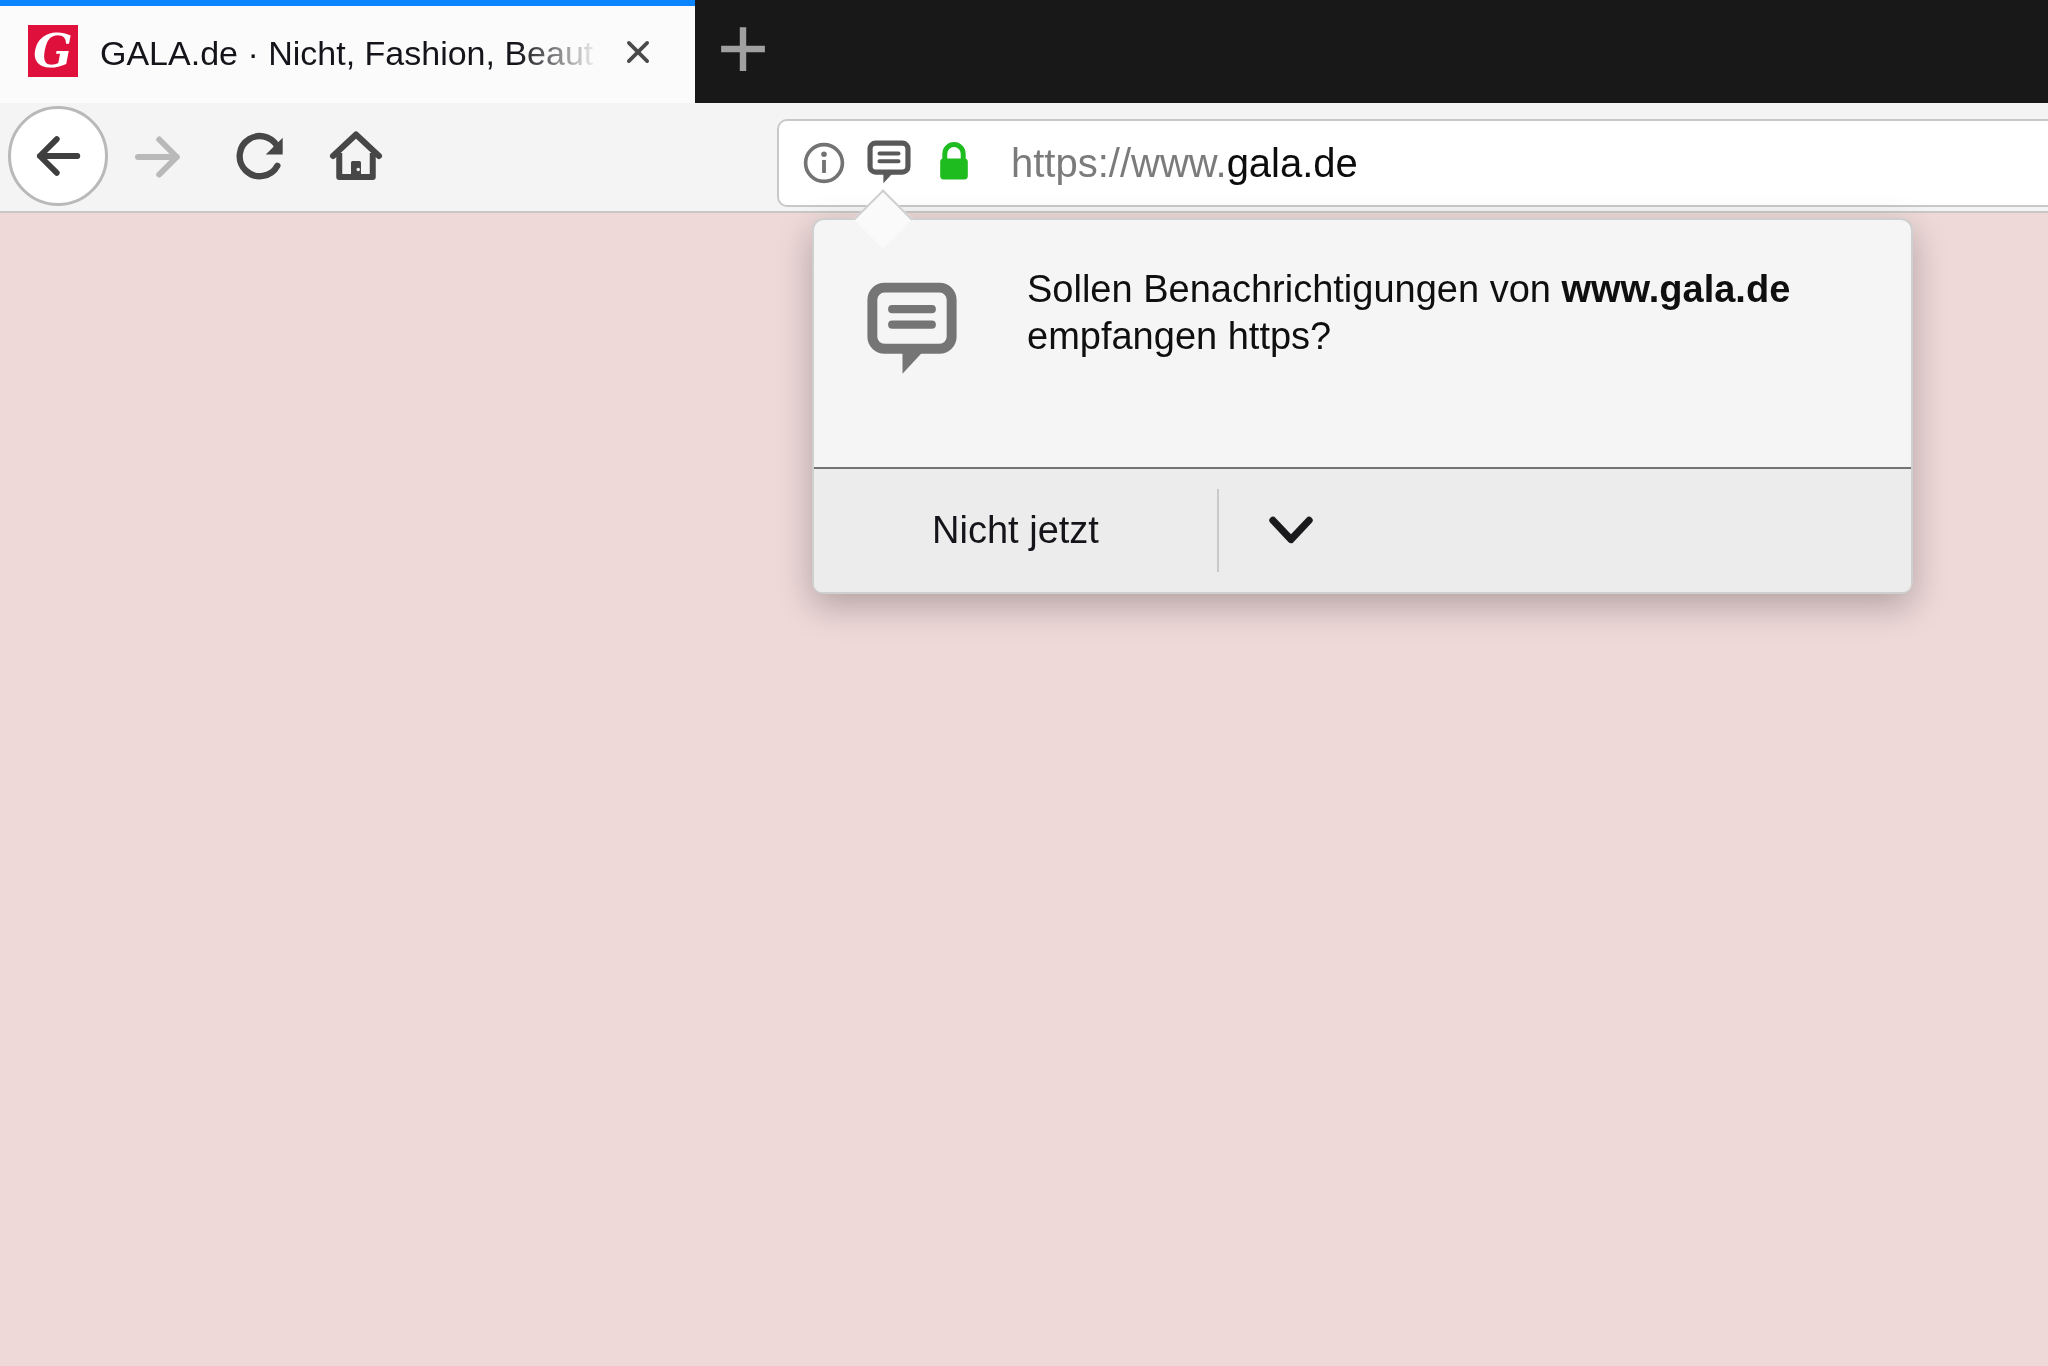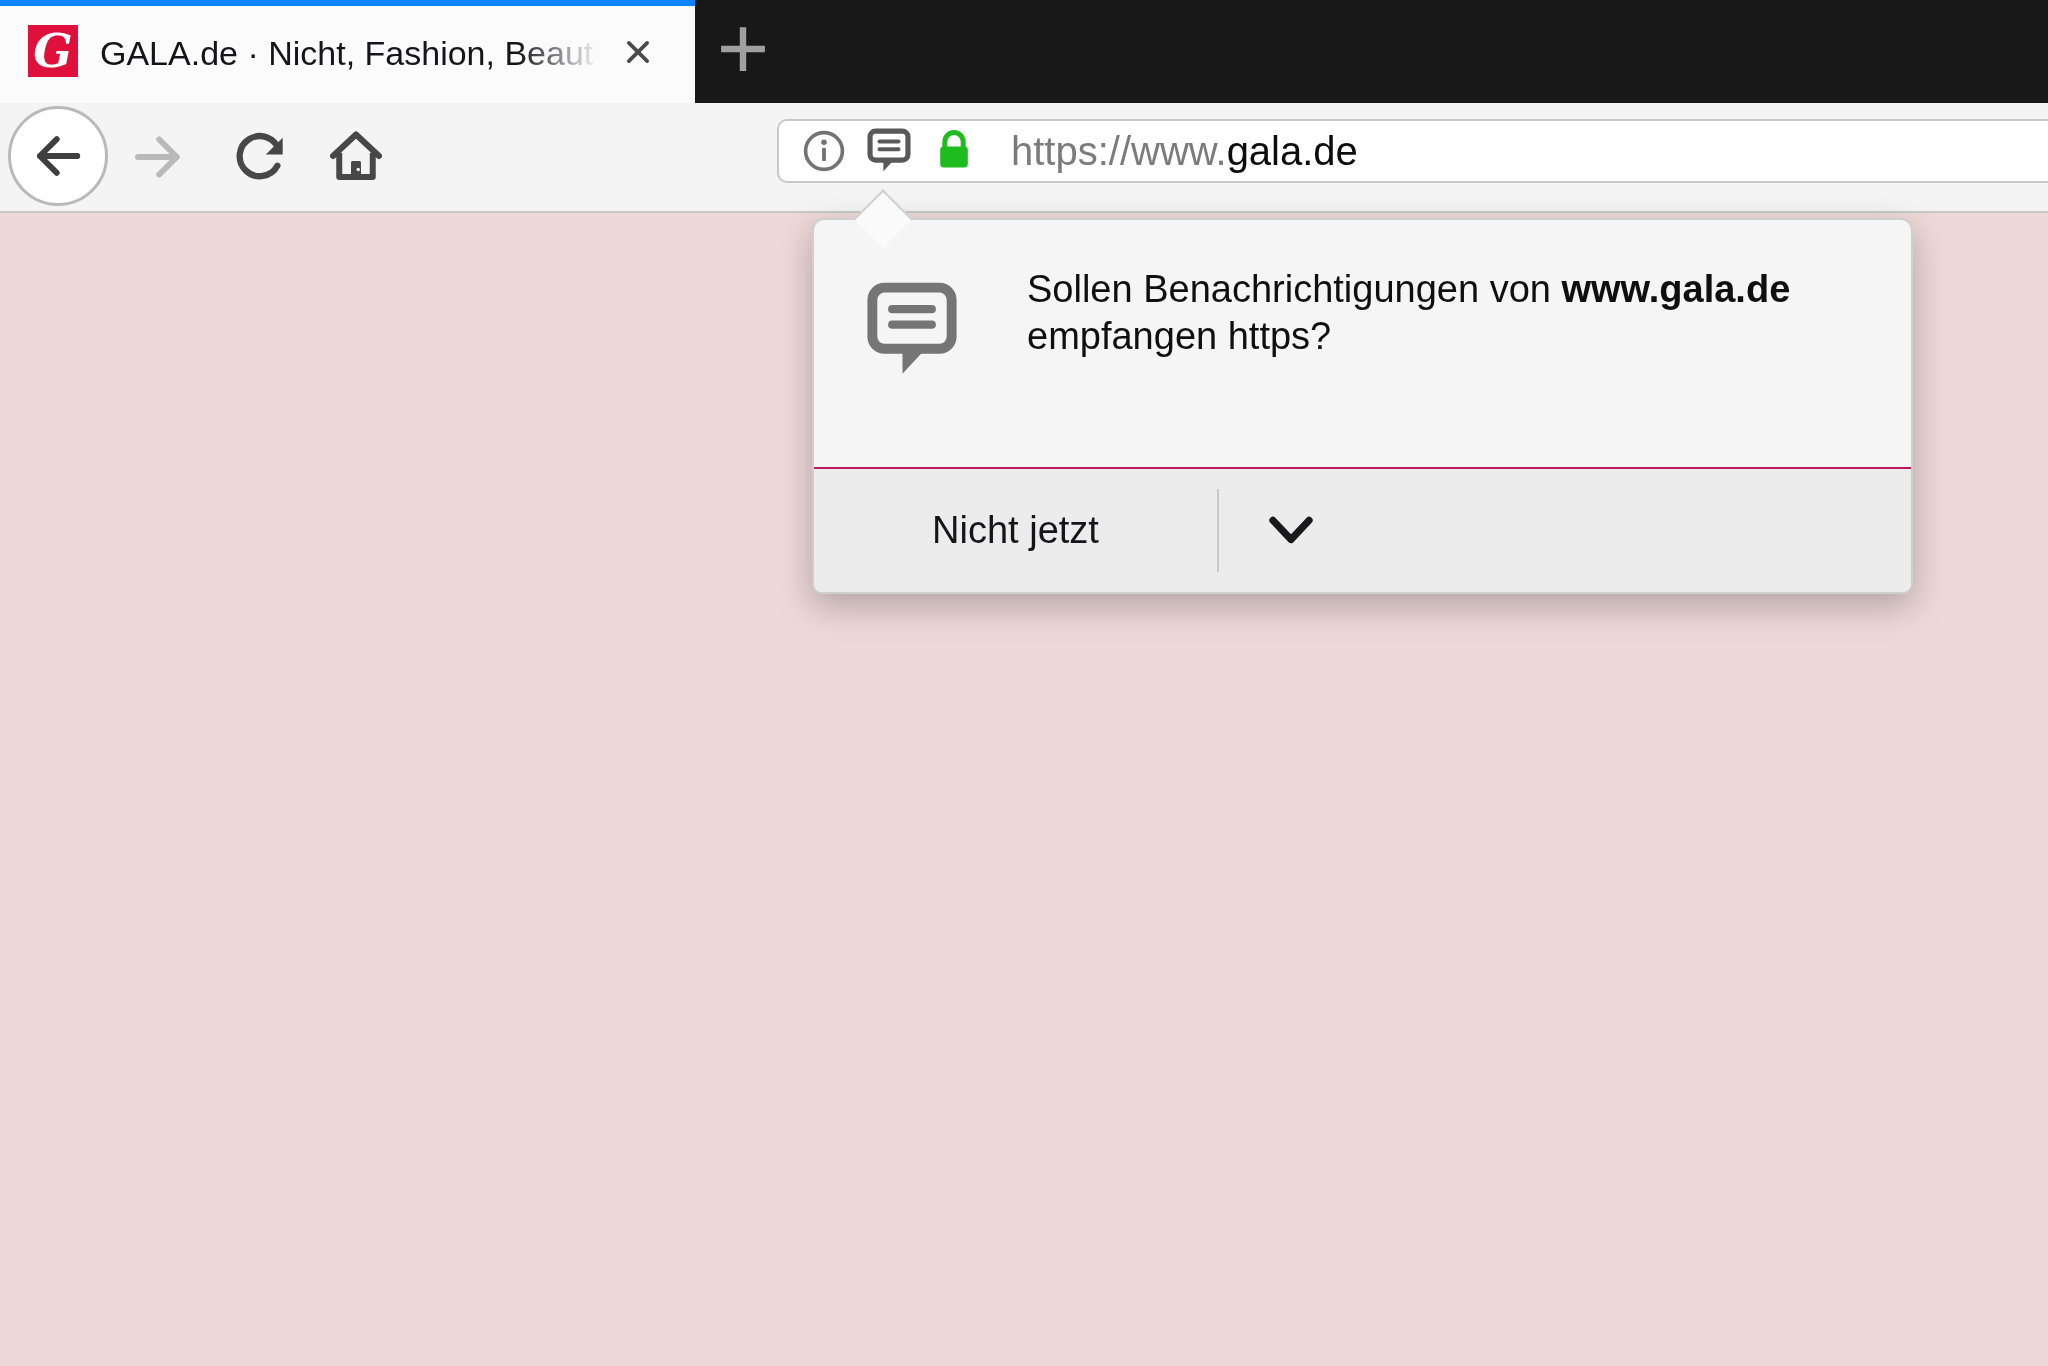--- a/index.html
+++ b/index.html
@@ -38,21 +38,21 @@
   .back-btn{
     left:8px;top:3px;width:100px;height:100px;border-radius:50%;
     background:#ffffff;border:3px solid #b9b9b9;box-sizing:border-box;
     display:flex;align-items:center;justify-content:center;color:#3f3f3f;
   }
   .fwd-btn{left:126px;top:24px;width:64px;height:60px;color:#b9b9b9;}
   .reload-btn{left:230px;top:26px;width:58px;height:58px;color:#474747;}
   .home-btn{left:326px;top:24px;width:60px;height:60px;color:#474747;}
 
   .urlbar{
-    position:absolute;left:777px;top:16px;width:1271px;height:64px;
+    position:absolute;left:777px;top:16px;width:1271px;height:88px;
     background:#fff;border:2px solid #c8c8c8;border-right:none;
     border-radius:10px 0 0 10px;box-sizing:border-box;
     display:flex;align-items:center;
   }
   .info-icon{margin-left:22px;width:46px;height:46px;color:#737373;flex:none;}
   .bubble-icon{margin-left:16px;width:52px;height:56px;color:#595959;flex:none;}
   .lock-icon{margin-left:16px;width:46px;height:50px;color:var(--lock-green,#1fbc1f);flex:none;}
   .url-text{margin-left:34px;font-size:40px;white-space:nowrap;}
   .url-prefix{color:#7b7b7b;}
   .url-domain{color:#0c0c0d;}
@@ -75,21 +75,21 @@
   .popup-icon{position:absolute;left:44px;top:53px;width:108px;height:112px;color:#757575;}
   .popup-text{position:absolute;left:213px;top:46px;width:810px;font-size:38px;line-height:47px;color:#0f0f10;}
   .popup-text p{margin:0;}
   .popup-text b{font-weight:bold;}
   .learn-more{
     display:inline-block;margin-top:28px;color:var(--link-blue,#2158c8);
     text-decoration:none;font-size:38px;
   }
   .popup-footer{
     position:absolute;left:0;bottom:0;width:100%;height:125px;
-    border-top:2px solid #be185d;background:#ececec;
+    border-top:2px solid #737373;background:#ececec;
     display:flex;align-items:stretch;box-sizing:border-box;
     border-radius:0 0 8px 8px;overflow:hidden;
   }
   .btn{border:none;padding:0;font-family:inherit;cursor:default;}
   .btn-not-now{width:403px;background:#ececec;font-size:38px;color:#15141a;}
   .footer-sep{width:2px;background:#c9c9c9;margin:20px 0;flex:none;}
   .btn-dropdown{width:143px;background:#ececec;display:flex;align-items:center;justify-content:center;color:#1a1a1c;}
   .btn-allow{flex:1;background:var(--primary-blue,#0d9af4);color:#ffffff;font-size:38px;}
 </style>
 </head>

